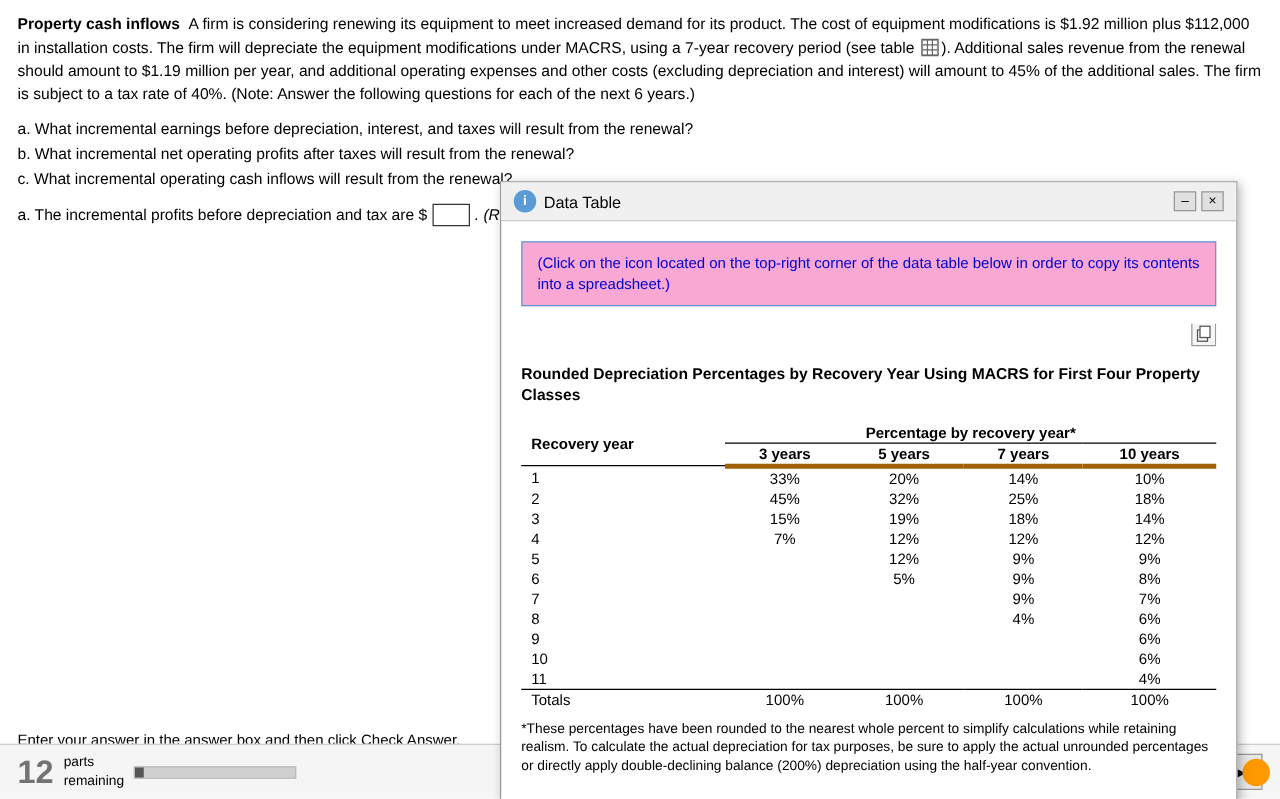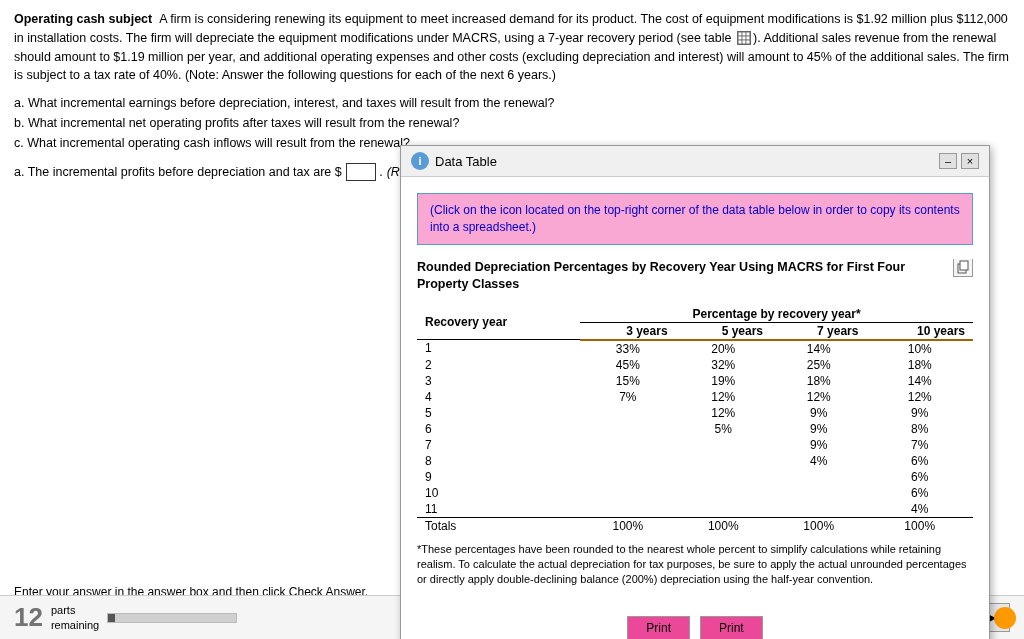--- a/index.html
+++ b/index.html
@@ -130,20 +130,21 @@
       font-size: 12px;
       color: #0000cc;
       line-height: 1.4;
     }
 
     .table-section-header {
       font-size: 12.5px;
       font-weight: bold;
       margin-bottom: 6px;
       line-height: 1.4;
+      margin-top: 32px;
     }
 
     .copy-icon {
       float: right;
       width: 20px;
       height: 20px;
       border: 1px solid #999;
       background: #f5f5f5;
       display: flex;
       align-items: center;
@@ -171,22 +172,21 @@
       border-bottom: 1px solid #000;
     }
 
     .data-table .header-row th {
       font-weight: bold;
       font-size: 12px;
     }
 
     .data-table .pct-header th {
       font-weight: bold;
-      border-bottom: 2px solid #a16207;
-      text-align: right;
+      border-bottom: 4px solid #a16207;
     }
 
     .data-table .totals-row td {
       border-top: 1px solid #000;
       font-weight: normal;
     }
 
     .footnote {
       font-size: 11px;
       margin-top: 8px;
@@ -321,21 +321,21 @@
       width: 100%;
       height: 100%;
     }
   </style>
 </head>
 <body>
 
 <div class="main-content">
 
   <div class="problem-text">
-    <span class="bold">Operating cash subject</span>
+    <span class="bold">Property cash inflows</span>
     <span>&nbsp;<span>A firm is considering renewing its equipment to meet increased demand for its product.  The cost of equipment modifications is $1.92 million plus $112,000 in installation costs.  The firm will depreciate the equipment modifications under MACRS, using a 7-year recovery period (see table</span>&nbsp;</span><span><span class="grid-icon">
           <svg viewBox="0 0 10 10">
             <line x1="0" y1="3.3" x2="10" y2="3.3" stroke="#666" stroke-width="0.8"></line>
             <line x1="0" y1="6.6" x2="10" y2="6.6" stroke="#666" stroke-width="0.8"></line>
             <line x1="3.3" y1="0" x2="3.3" y2="10" stroke="#666" stroke-width="0.8"></line>
             <line x1="6.6" y1="0" x2="6.6" y2="10" stroke="#666" stroke-width="0.8"></line>
             <rect width="10" height="10" fill="none" stroke="#666" stroke-width="0.8"></rect>
           </svg>
         </span></span><span>).  Additional sales revenue from the renewal should amount to $1.19 million per year, and additional operating expenses and other costs (excluding depreciation and interest) will amount to 45% of the additional sales.  The firm is subject to a tax rate of 40%.  (Note: Answer the following questions for each of the next 6 years.)</span>
   </div>

